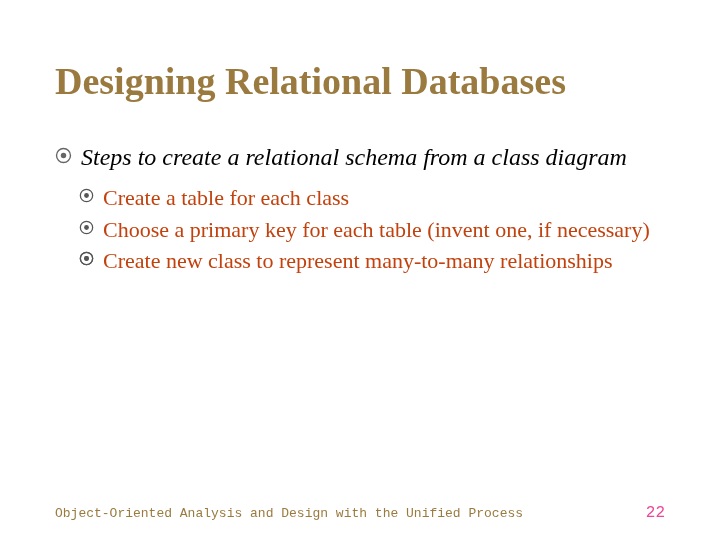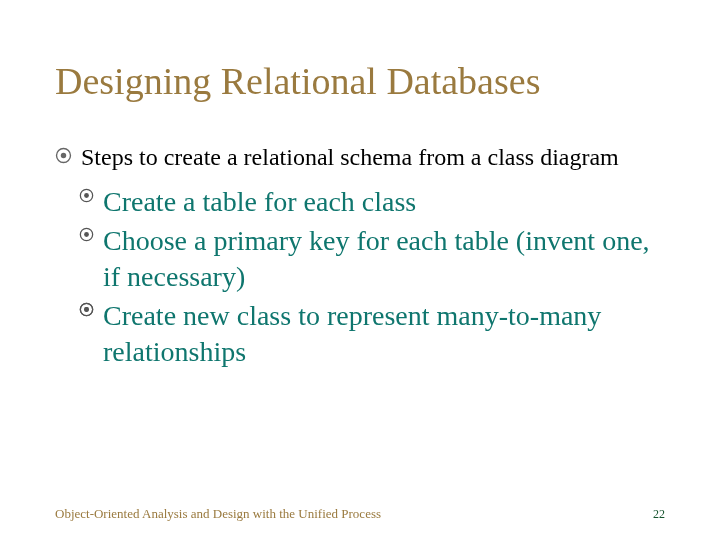--- a/index.html
+++ b/index.html
@@ -12,69 +12,71 @@
     overflow: hidden;
   }
   .slide {
     width: 100%;
     height: 100%;
     padding: 60px 55px 0 55px;
     position: relative;
   }
   .title {
     font-size: 38px;
-    font-weight: normal;
+    font-weight: bold;
     color: #9a7a3f;
     margin-bottom: 38px;
     line-height: 1.15;
   }
   .bullet-lvl1 {
     font-size: 24px;
     color: #000;
     line-height: 1.28;
     margin-bottom: 12px;
     padding-left: 26px;
     position: relative;
+    font-style: italic;
   }
   .bullet-lvl1 .b-icon {
     position: absolute;
     left: 0;
     top: 5px;
   }
   .bullet-lvl2 {
-    font-size: 28px;
-    color: #0f766e;
+    font-size: 22px;
+    color: #c2410c;
     line-height: 1.28;
     margin-bottom: 3px;
     padding-left: 24px;
     margin-left: 24px;
     position: relative;
   }
   .bullet-lvl2 .b-icon {
     position: absolute;
     left: 0;
     top: 4px;
   }
   .b-icon svg { display: block; }
   .footer {
     position: absolute;
     bottom: 18px;
     left: 55px;
     right: 55px;
     display: flex;
     justify-content: space-between;
     align-items: baseline;
+    font-family: Liberation Mono, monospace;
   }
   .footer-text {
     font-size: 13px;
     color: #9a7a3f;
   }
   .page-num {
-    font-size: 12px;
-    color: #14532d;
+    font-size: 16px;
+    color: #ec4899;
   }
 </style>
 </head>
 <body>
 
 <div class="slide">
 
   <h1 class="title">Designing Relational Databases</h1>
 
   <div class="bullet-lvl1">

